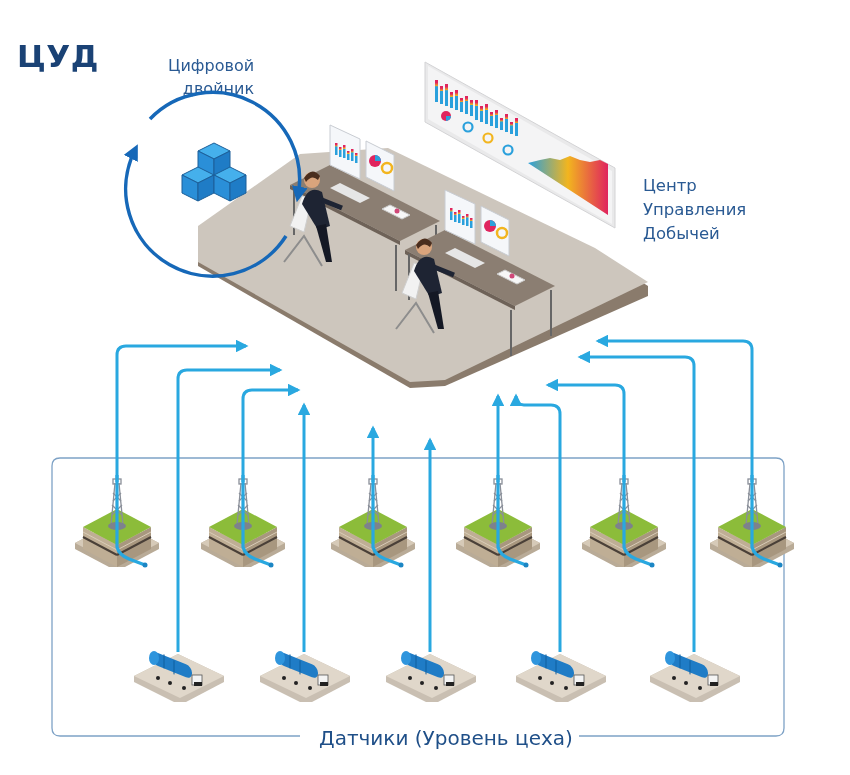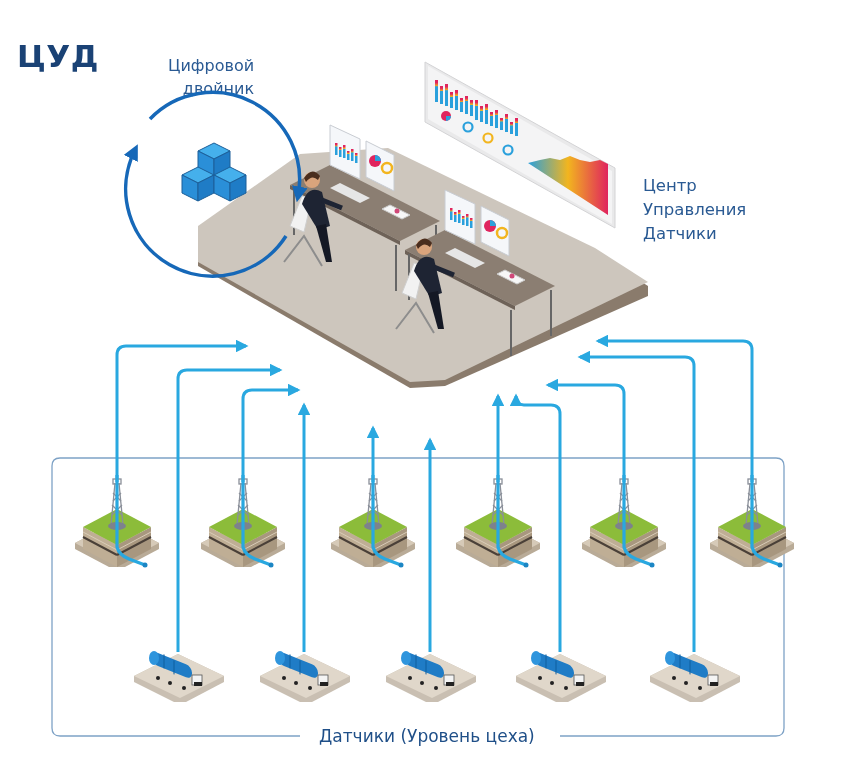--- a/index.html
+++ b/index.html
@@ -2,37 +2,37 @@
 <html><head>
 <meta charset="utf-8">
 <style>
   html, body { margin: 0; padding: 0; background: #ffffff; }
   body { width: 850px; height: 775px; position: relative; overflow: hidden;
          font-family: "DejaVu Sans", "Liberation Sans", sans-serif; }
   .txt { position: absolute; color: #1d4e86; white-space: nowrap; }
   #cud-title { left: 17px; top: 38px; font-size: 31px; font-weight: 600; color: #1a4275; letter-spacing: 0.5px; }
   #twin-label { left: 168px; top: 26px; font-size: 16px; line-height: 23px; text-align: right; color: #2a5a93; margin-top: 28px; }
   #center-label { left: 643px; top: 174px; font-size: 16.5px; line-height: 24px; color: #2a5a93; }
-  #sensor-label { left: 313px; top: 726px; font-size: 17px; color: #1f4f88; background: #fff; padding: 0 6px; }
+  #sensor-label { left: 313px; top: 726px; font-size: 20px; color: #1f4f88; background: #fff; padding: 0 6px; }
   svg#scene { position: absolute; left: 0; top: 0; }
 </style>
 </head>
 <body>
 
 <div class="txt" id="cud-title">ЦУД</div>
 
 <div class="txt" id="twin-label">
   <div>Цифровой</div>
   <div>двойник</div>
 </div>
 
 <div class="txt" id="center-label">
   <div>Центр</div>
   <div>Управления</div>
-  <div>Датчики</div>
+  <div>Добычей</div>
 </div>
 
 <svg id="scene" width="850" height="775" viewBox="0 0 850 775">
   <defs>
     <marker id="ah" viewBox="0 0 10 10" refX="8" refY="5" markerWidth="4.2" markerHeight="4.2" orient="auto">
       <path d="M0,0 L10,5 L0,10 z" fill="#29a8e0"></path>
     </marker>
     <marker id="ahc" viewBox="0 0 10 10" refX="6" refY="5" markerWidth="4.5" markerHeight="4.5" orient="auto">
       <path d="M0,0 L10,5 L0,10 z" fill="#1668b8"></path>
     </marker>

